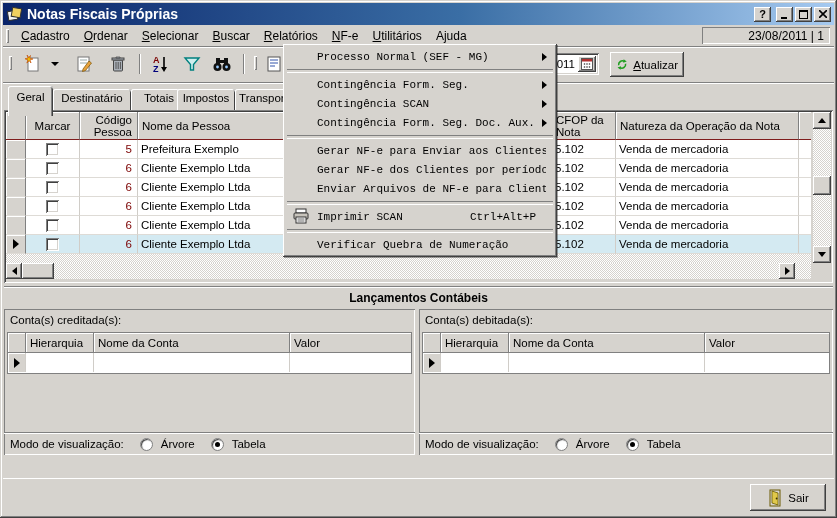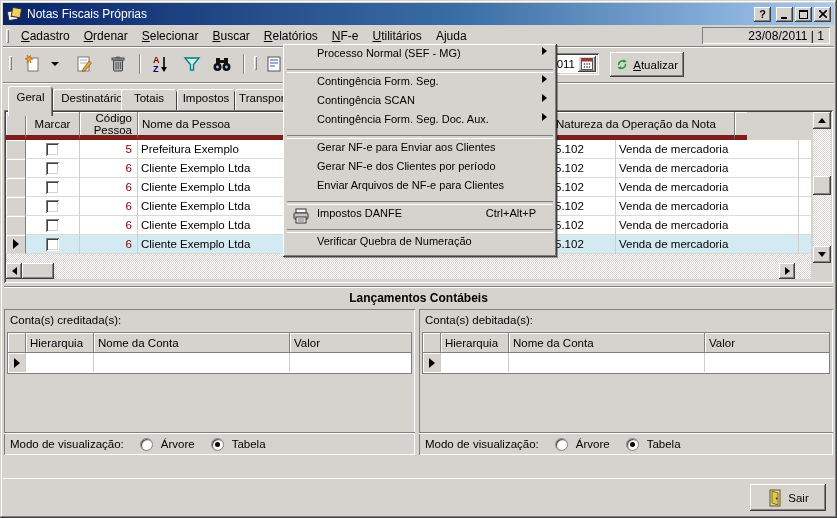--- a/index.html
+++ b/index.html
@@ -7,21 +7,21 @@
        -webkit-font-smoothing:none;}
   .win{position:relative;width:837px;height:518px;background:#d6d3ce;
        box-shadow:inset -1px -1px 0 #404040,inset 1px 1px 0 #d6d3ce,
                   inset -2px -2px 0 #808080,inset 2px 2px 0 #fff;overflow:hidden;}
 
   
   .titlebar{position:absolute;left:3px;top:3px;right:3px;height:22px;
             background:linear-gradient(90deg,#0a246a,#3a6ea5 55%,#a6caf0);
             display:flex;align-items:center;padding:0 3px;}
   .appicon{width:17px;height:16px;margin-right:4px;flex:0 0 auto;}
-  .title{color:#fff;font-weight:normal;font-size:12px;flex:1;white-space:nowrap;}
+  .title{color:#fff;font-weight:bold;font-size:14px;flex:1;white-space:nowrap;}
   .tbtns{display:flex;gap:2px;}
   .tbtn{width:17px;height:15px;background:#d6d3ce;display:flex;align-items:center;justify-content:center;
         box-shadow:inset -1px -1px 0 #404040,inset 1px 1px 0 #fff,inset -2px -2px 0 #808080;
         font-size:11px;font-weight:bold;color:#000;cursor:default;}
   .tbtn.gap{margin-right:3px;}
 
   
   .menubar{position:absolute;left:3px;top:26px;right:3px;height:20px;display:flex;align-items:center;
            border-bottom:1px solid #808080;box-shadow:0 1px 0 #fff;}
   .grip{width:3px;height:14px;margin:0 5px 0 3px;
@@ -61,21 +61,21 @@
   .tab.active{top:0;height:25px;z-index:3;padding-top:5px;
        box-shadow:inset 1px 0 0 #fff,inset 0 1px 0 #fff,inset -1px 0 0 #404040,inset -2px 0 0 #808080;}
 
   
   .gridpanel{position:absolute;left:4px;top:110px;width:829px;height:173px;background:#d6d3ce;
              box-shadow:inset 1px 1px 0 #808080,inset -1px -1px 0 #fff,inset 2px 2px 0 #404040,inset -2px -2px 0 #d6d3ce;}
   .ghrow,.grow{position:absolute;left:2px;display:flex;}
   .ghrow{top:2px;height:28px;}
   .grow{height:19px;background:#fff;}
   .c{box-sizing:border-box;overflow:hidden;white-space:nowrap;font-size:11.5px;display:flex;align-items:center;}
-  .ghrow .c{background:#d6d3ce;border-right:1px solid #808080;border-bottom:5px solid #7f1d1d;
+  .ghrow .c{background:#d6d3ce;border-right:1px solid #808080;border-bottom:1px solid #7f1d1d;
             box-shadow:inset 1px 1px 0 #fff;line-height:12px;white-space:normal;}
   .grow .c{border-right:1px solid #d0cdc8;border-bottom:1px solid #dedbd6;background:transparent;padding:0 3px;}
   .grow{background:#fff;}
   .grow.sel{background:#d4eaf2;}
   .c.ind{width:20px;background:#d6d3ce !important;border-right:1px solid #808080;
          box-shadow:inset 1px 1px 0 #fff;justify-content:center;padding:0;}
   .c.mk{width:54px;justify-content:center;}
   .c.cod{width:58px;justify-content:flex-end;padding-right:5px;}
   .grow .c.cod{color:#7b0000;}
   .c.nom{width:414px;}
@@ -136,22 +136,22 @@
 
   
   .footer{position:absolute;left:3px;right:3px;bottom:3px;height:36px;border-top:1px solid #fff;}
   .sair{position:absolute;right:8px;top:5px;width:76px;height:27px;}
 
   
   .nfemenu{position:absolute;left:283px;top:44px;width:268px;background:#d6d3ce;z-index:50;
            box-shadow:inset -1px -1px 0 #404040,inset 1px 1px 0 #fff,inset -2px -2px 0 #808080,inset 2px 2px 0 #d6d3ce,
            1px 1px 0 rgba(0,0,0,.35);
            padding:3px;}
-  .mi{position:relative;height:19px;display:flex;font-size:11px;
-      padding-left:31px;padding-right:8px;white-space:nowrap;}
+  .mi{position:relative;height:19px;display:flex;align-items:center;font-size:11px;
+      padding-left:31px;padding-right:8px;white-space:nowrap;font-family:Liberation Mono, monospace;}
   .mlabel{flex:1;overflow:hidden;}
   .mshort{margin-right:10px;}
   .subarrow{position:absolute;right:7px;width:0;height:0;border-top:4px solid transparent;
             border-bottom:4px solid transparent;border-left:5px solid #000;}
   .msep{height:9px;display:flex;align-items:center;padding:0 1px;}
   .msep i{display:block;width:100%;height:2px;border-top:1px solid #808080;border-bottom:1px solid #fff;}
   .micon{position:absolute;left:6px;top:1px;width:20px;height:17px;}
 
   u{text-decoration:underline;}
   svg{display:block;}
@@ -289,31 +289,32 @@
         <path d="M10 1 L14 4 L9.5 5.8 Z" fill="#1f9e1f"></path>
         <path d="M6 15 L2 12 L6.5 10.2 Z" fill="#1f9e1f"></path>
       </svg>
       <span><u>A</u><span>tualizar</span></span>
     </button>
   </div>
 
   <div class="tabs">
     <span class="tab active" style="left:4px;width:45px">Geral</span>
     <span class="tab" style="left:49px;width:78px">Destinatário</span>
-    <span class="tab" style="left:117px;width:56px">Totais</span>
+    <span class="tab" style="left:127px;width:56px">Totais</span>
     <span class="tab" style="left:173px;width:58px">Impostos</span>
     <span class="tab" style="left:231px;width:80px">Transportador</span>
   </div>
 
   <div class="gridpanel">
     <div class="ghrow">
       <span class="c ind"></span>
       <span class="c mk">Marcar</span>
       <span class="c cod">Código Pessoa</span>
       <span class="c nom">Nome da Pessoa</span>
+      <span class="c cf">CFOP da Nota</span>
       <span class="c nat">Natureza da Operação da Nota</span>
       <span class="c sliv"></span>
     </div>
 
     <div class="grow" style="top:30px">
       <span class="c ind"></span>
       <span class="c mk">
           <span class="cb"></span>
         </span>
       <span class="c cod">5</span>
@@ -514,21 +515,21 @@
     <div class="mi">
       <span class="micon">
         <svg width="18" height="16" viewBox="0 0 18 16">
           <rect x="4" y="1" width="10" height="4" fill="#fff" stroke="#333"></rect>
           <rect x="2" y="5" width="14" height="6" rx="1" fill="#c8c4bc" stroke="#333"></rect>
           <rect x="4" y="9" width="10" height="6" fill="#fff" stroke="#333"></rect>
           <line x1="5.5" y1="11" x2="12.5" y2="11" stroke="#666"></line>
           <line x1="5.5" y1="13" x2="12.5" y2="13" stroke="#666"></line>
         </svg>
       </span>
-      <span class="mlabel">Impostos DANFE</span>
+      <span class="mlabel">Imprimir SCAN</span>
       <span class="mshort">Ctrl+Alt+P</span>
     </div>
     <div class="msep">
         <i></i>
       </div>
     <div class="mi">
       <span class="mlabel">Verificar Quebra de Numeração</span>
     </div>
   </div>
 

